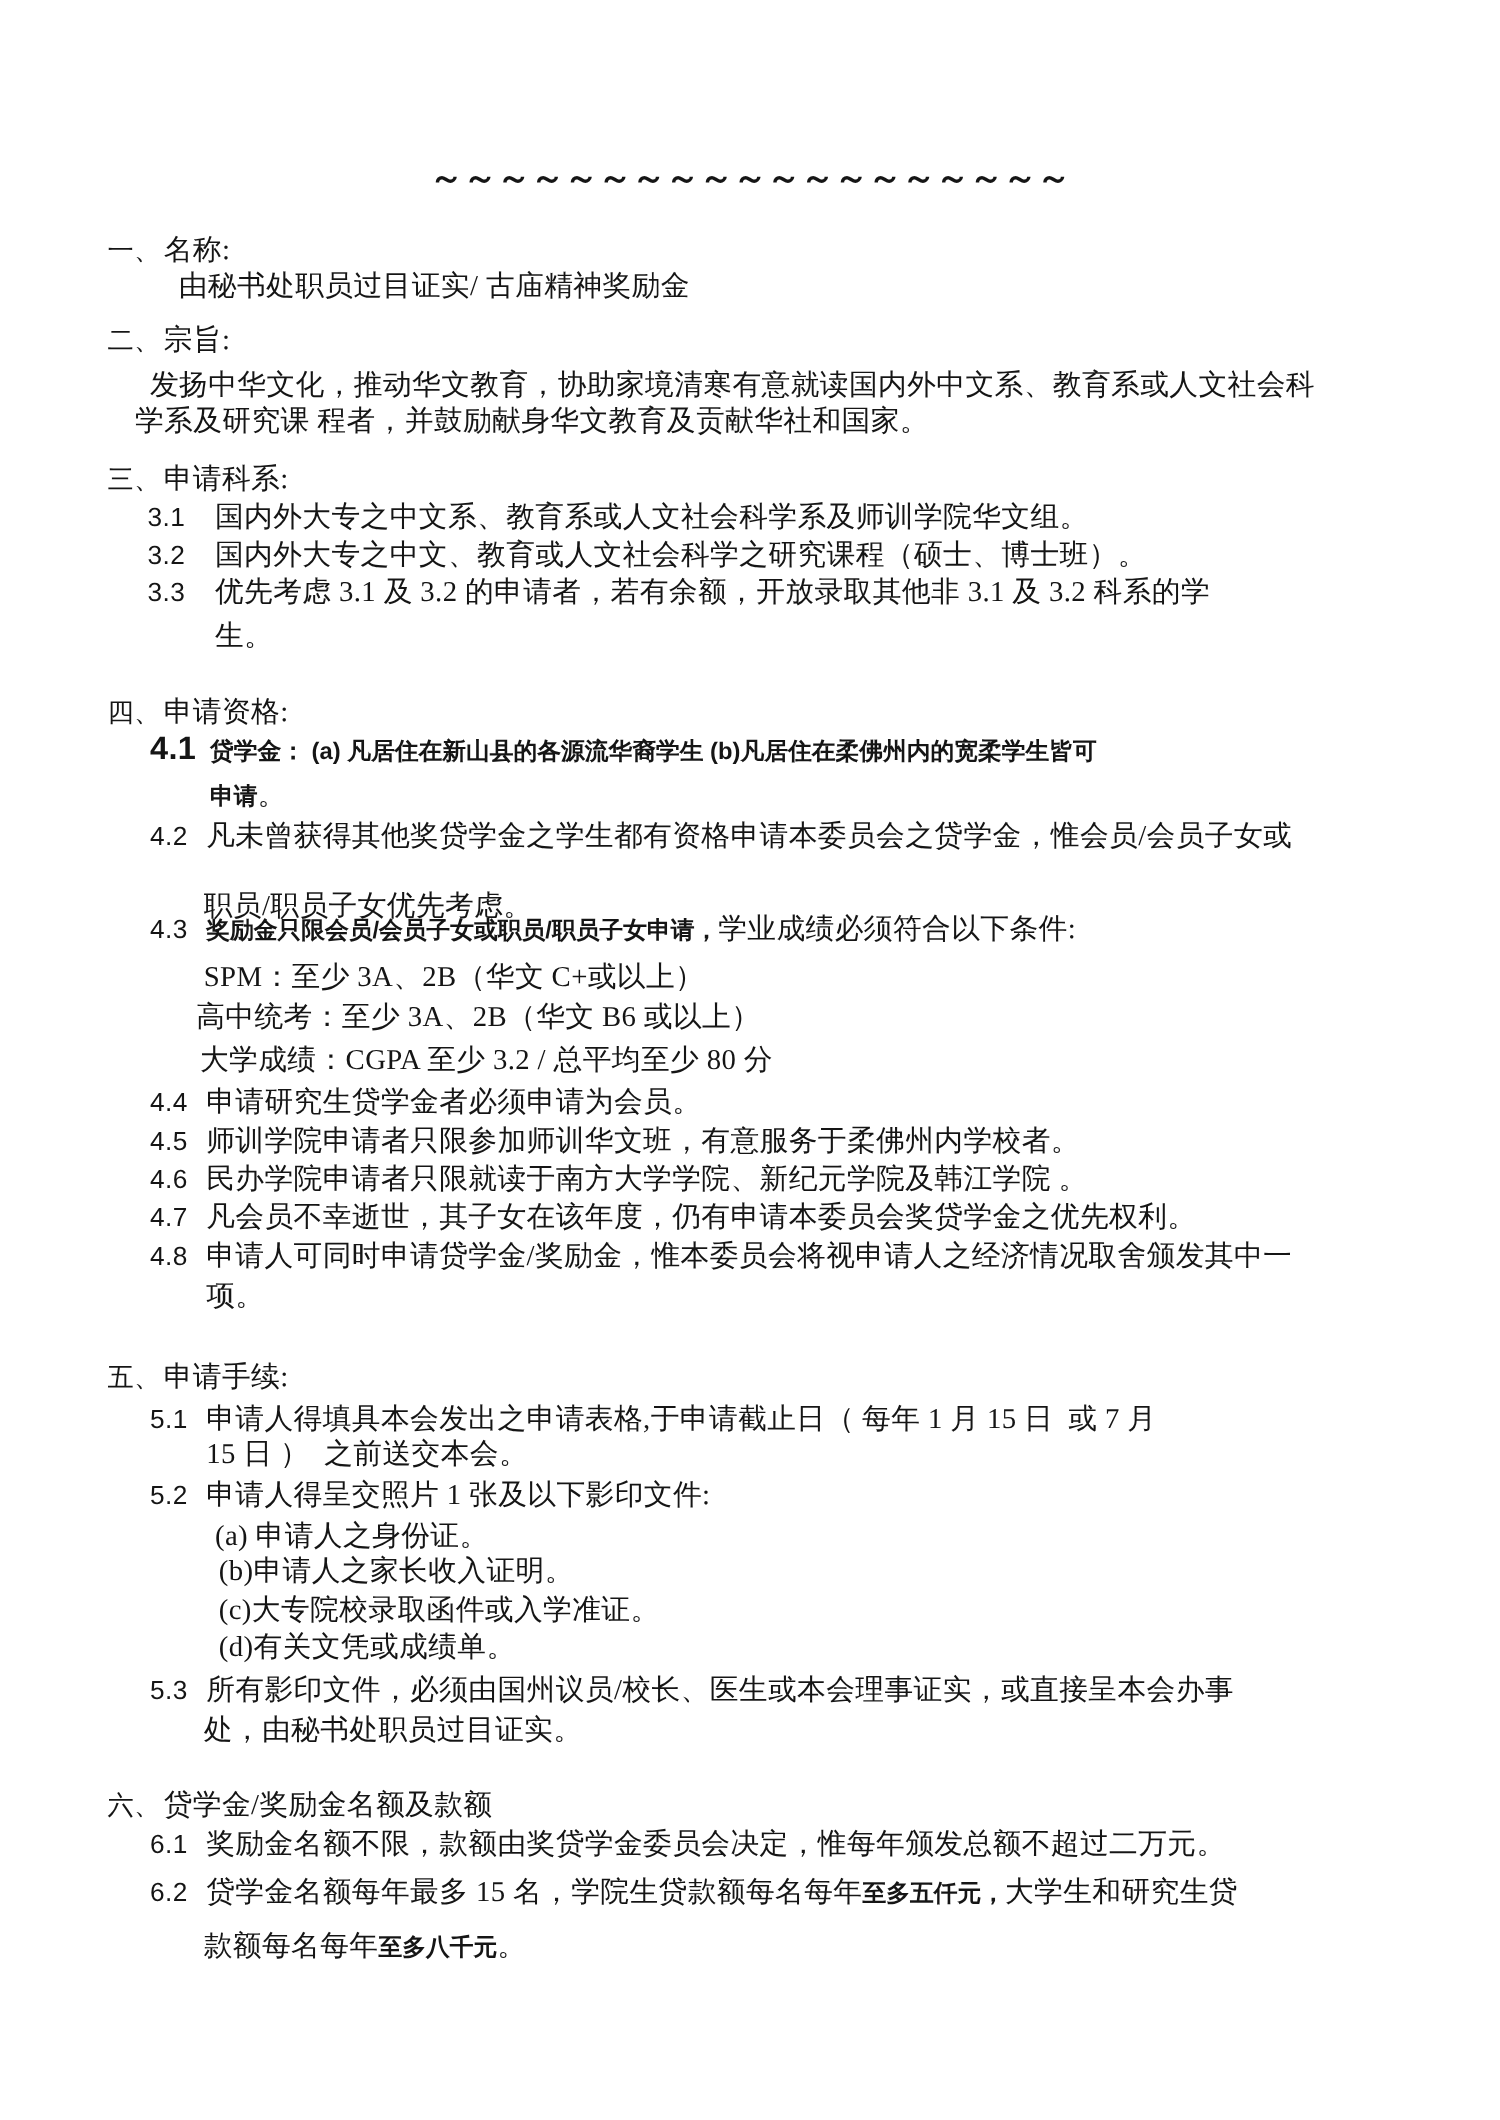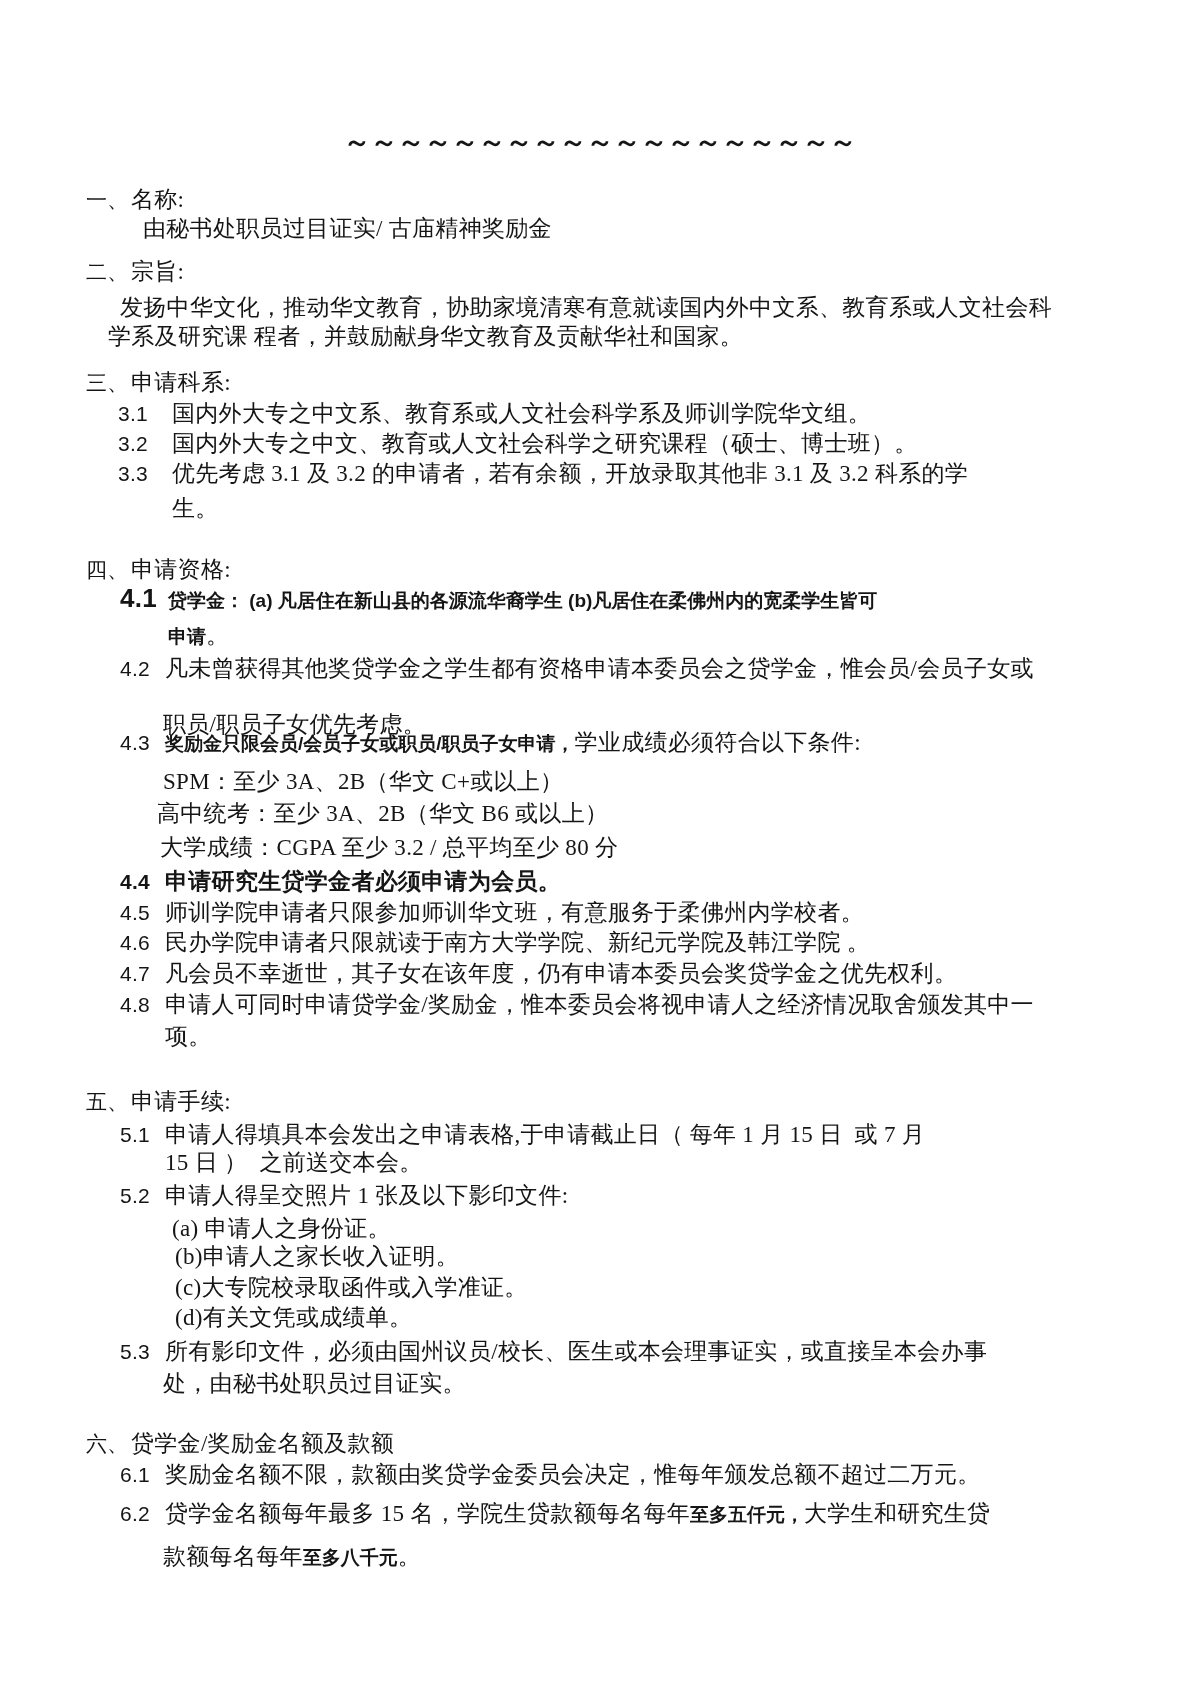--- a/index.html
+++ b/index.html
@@ -81,21 +81,21 @@
       <div class="line" style="top: 495px; left: 172px;"><span class="seg">生。</span></div>
       <div class="line" style="top: 556px; left: 86px;"><span class="num" style="width: 45px;">四、</span><span class="seg">申请资格:</span></div>
       <div class="line" style="top: 585px; left: 120px;"><span class="num b" style="width: 48px;">4.1</span><span class="seg b">贷学金： (a) 凡居住在新山县的各源流华裔学生 (b)凡居住在柔佛州内的宽柔学生皆可</span></div>
       <div class="line" style="top: 622px; left: 168px;"><span class="seg b">申请</span><span class="seg">。</span></div>
       <div class="line" style="top: 655px; left: 120px;"><span class="num" style="width: 45px;">4.2</span><span class="seg">凡未曾获得其他奖贷学金之学生都有资格申请本委员会之贷学金，惟会员/会员子女或</span></div>
       <div class="line" style="top: 691px; left: 163px; margin-top: 20px;"><span class="seg">职员/职员子女优先考虑。</span></div>
       <div class="line" style="top: 729px; left: 120px;"><span class="num" style="width: 45px;">4.3</span><span class="seg b">奖励金只限会员/会员子女或职员/职员子女申请，</span><span class="seg">学业成绩必须符合以下条件:</span></div>
       <div class="line" style="top: 768px; left: 163px; text-align: right;"><span class="seg">SPM：至少 3A、2B（华文 C+或以上）</span></div>
       <div class="line" style="top: 800px; left: 157px;"><span class="seg">高中统考：至少 3A、2B（华文 B6 或以上）</span></div>
       <div class="line" style="top: 834px; left: 160px;"><span class="seg">大学成绩：CGPA 至少 3.2 / 总平均至少 80 分</span></div>
-      <div class="line" style="top: 868px; left: 120px; font-weight: bold;"><span class="num" style="width: 45px;">4.4</span><span class="seg">申请研究生贷学金者必须申请为会员。</span></div>
+      <div class="line" style="top: 868px; left: 120px;"><span class="num" style="width: 45px;">4.4</span><span class="seg">申请研究生贷学金者必须申请为会员。</span></div>
       <div class="line" style="top: 899px; left: 120px;"><span class="num" style="width: 45px;">4.5</span><span class="seg">师训学院申请者只限参加师训华文班，有意服务于柔佛州内学校者。</span></div>
       <div class="line" style="top: 929px; left: 120px;"><span class="num" style="width: 45px;">4.6</span><span class="seg">民办学院申请者只限就读于南方大学学院、新纪元学院及韩江学院 。</span></div>
       <div class="line" style="top: 960px; left: 120px;"><span class="num" style="width: 45px;">4.7</span><span class="seg">凡会员不幸逝世，其子女在该年度，仍有申请本委员会奖贷学金之优先权利。</span></div>
       <div class="line" style="top: 991px; left: 120px;"><span class="num" style="width: 45px;">4.8</span><span class="seg">申请人可同时申请贷学金/奖励金，惟本委员会将视申请人之经济情况取舍颁发其中一</span></div>
       <div class="line" style="top: 1023px; left: 165px;"><span class="seg">项。</span></div>
       <div class="line" style="top: 1088px; left: 86px;"><span class="num" style="width: 45px;">五、</span><span class="seg">申请手续:</span></div>
       <div class="line" style="top: 1121px; left: 120px;"><span class="num" style="width: 45px;">5.1</span><span class="seg">申请人得填具本会发出之申请表格,于申请截止日（ 每年 1 月 15 日  或 7 月</span></div>
       <div class="line" style="top: 1149px; left: 165px;"><span class="seg">15 日 ）  之前送交本会。</span></div>
       <div class="line" style="top: 1182px; left: 120px;"><span class="num" style="width: 45px;">5.2</span><span class="seg">申请人得呈交照片 1 张及以下影印文件:</span></div>
       <div class="line" style="top: 1215px; left: 172px;"><span class="seg">(a) 申请人之身份证。</span></div>

